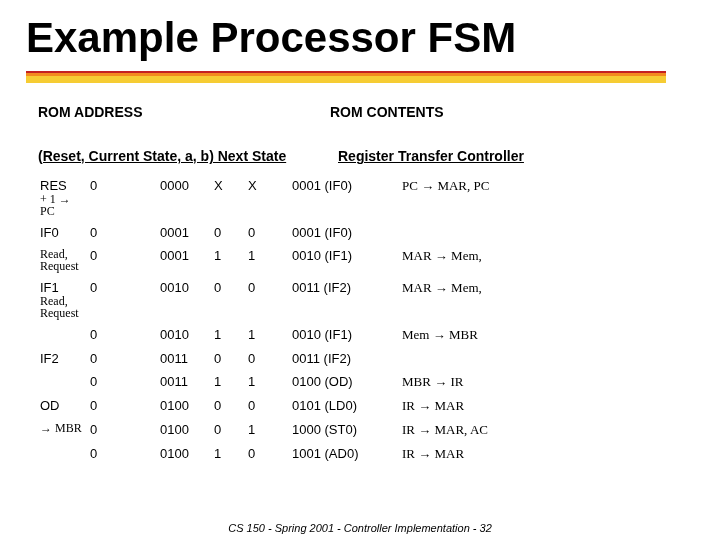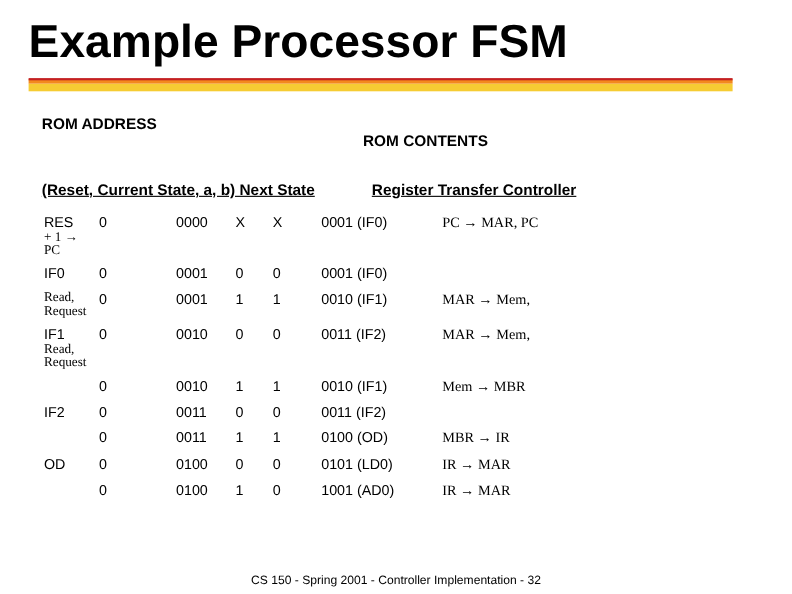--- a/index.html
+++ b/index.html
@@ -28,21 +28,21 @@
   .ul-orange { position:absolute; top:0; left:0; width:100%; height:4px; background:#f38a1e; }
   .ul-red    { position:absolute; top:-1px; left:0; width:100%; height:2px; background:#c42021; }
 
   .content {
     padding: 18px 38px 0 38px;
     font-size: 14px;
     color: #000;
   }
   .hdr-row { display:flex; margin-bottom:6px; }
   .hdr-a { flex:0 0 292px; font-weight:bold; }
-  .hdr-b { font-weight:bold;margin-top:16px; }
+  .hdr-b { font-weight:bold; }
   .subhdr {
     display:flex;
     font-weight:bold;
     text-decoration: underline;
     margin-bottom:10px;
     margin-top:28px;
   }
   .subhdr .c1 { flex:0 0 300px; }
   .subhdr .c2 { flex:1; }
 
@@ -63,20 +63,21 @@
   .state-extra { display:block; font-size:12px; line-height:12px; }
   .arrow { font-family: Liberation Serif, serif; }
 
   .footer {
     position:absolute;
     bottom:6px;
     left:0; right:0;
     text-align:center;
     font-size:11px;
     color:#000;
+    font-style:italic;
   }
 </style>
 </head>
 <body>
 
 <div class="title">Example Processor FSM</div>
 <div class="underline">
   <div class="ul-yellow"></div>
     <div class="ul-orange"></div>
     <div class="ul-red"></div>
@@ -172,20 +173,31 @@
         <tr>
           <td>OD</td>
           <td>0</td>
           <td>0100</td>
           <td>0</td>
           <td>0</td>
           <td>0101 (LD0)</td>
           <td class="arrow">IR → MAR</td>
         </tr>
         <tr>
+          <td>
+            <span class="state-extra arrow">→ MBR</span>
+          </td>
+          <td>0</td>
+          <td>0100</td>
+          <td>0</td>
+          <td>1</td>
+          <td>1000 (ST0)</td>
+          <td class="arrow">IR → MAR, AC</td>
+        </tr>
+        <tr>
           <td></td>
           <td>0</td>
           <td>0100</td>
           <td>1</td>
           <td>0</td>
           <td>1001 (AD0)</td>
           <td class="arrow">IR → MAR</td>
         </tr>
       </tbody>
   </table>

